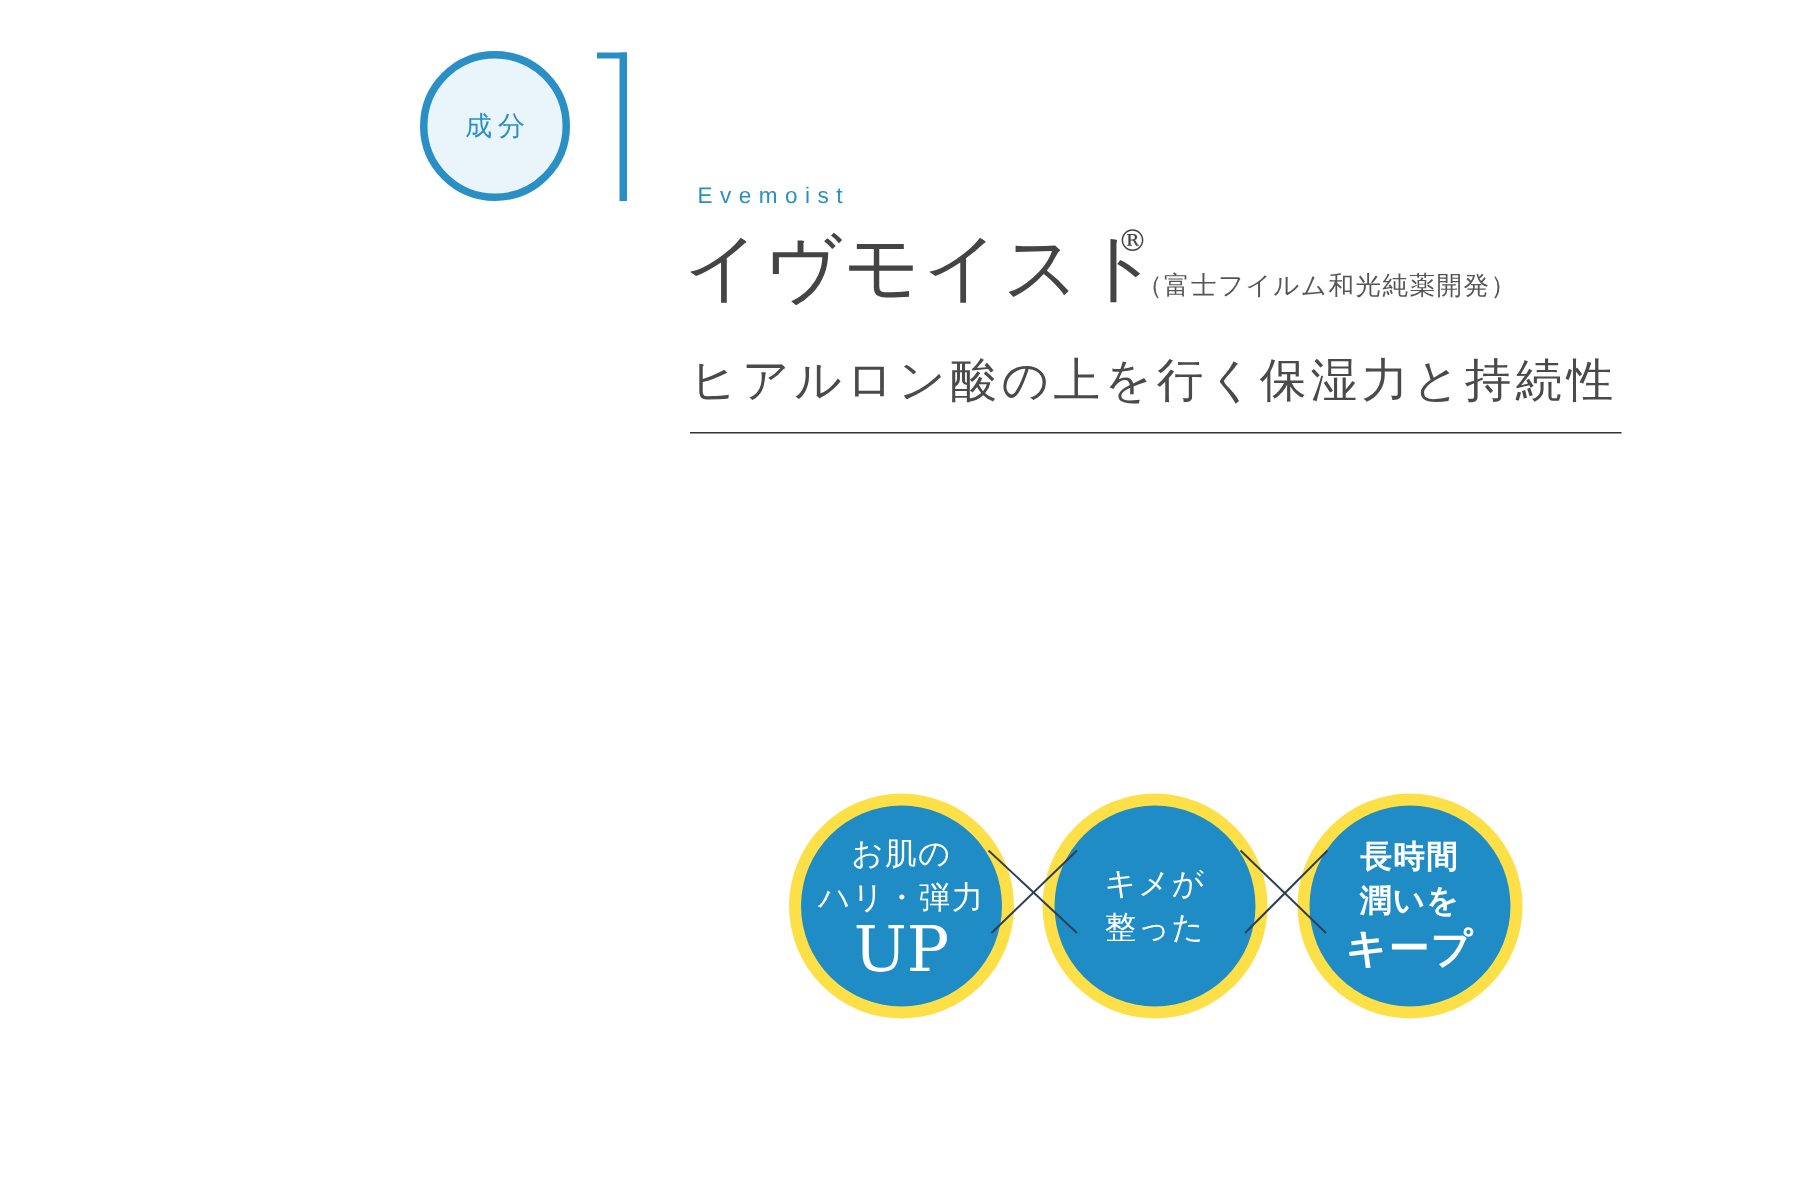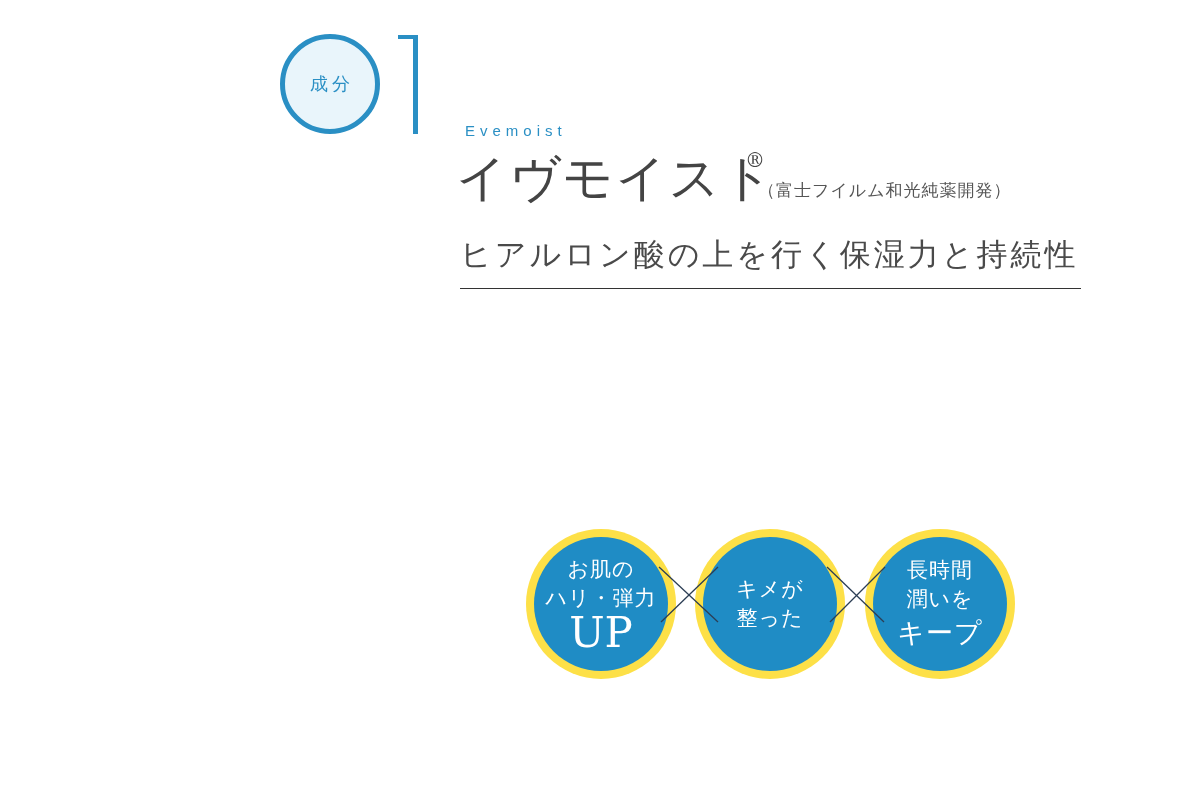--- a/index.html
+++ b/index.html
@@ -27,21 +27,21 @@
              letter-spacing: 3px; line-height: 44px; }
   .rule { position: absolute; left: 460px; top: 288px; width: 621px; height: 1px; background: #333; }
 
   .circle { position: absolute; top: 529px; width: 150px; height: 150px; border-radius: 50%;
             background: #fde047; }
   .circle .inner { position: absolute; left: 8px; top: 8px; width: 134px; height: 134px;
                    border-radius: 50%; background: #1f8cc5; display: flex; flex-direction: column;
                    align-items: center; justify-content: center; color: #fff; }
   .circle .l { font-size: 21px; line-height: 29px; letter-spacing: 1px; }
   .circle .big { font-size: 42px; line-height: 40px; }
-  .c1 { left: 526px; } .c2 { left: 695px; } .c3 { left: 865px; }
+  .c1 { left: 526px; } .c2 { left: 695px; } .c3 { left: 865px; font-weight: bold; }
 
   svg.cross { position: absolute; left: 0; top: 0; width: 1200px; height: 790px; pointer-events: none; }
 </style>
 </head>
 <body>
 
 <div class="badge">
   <span>成分</span>
 </div>
 <div class="num-bar-top"></div>

